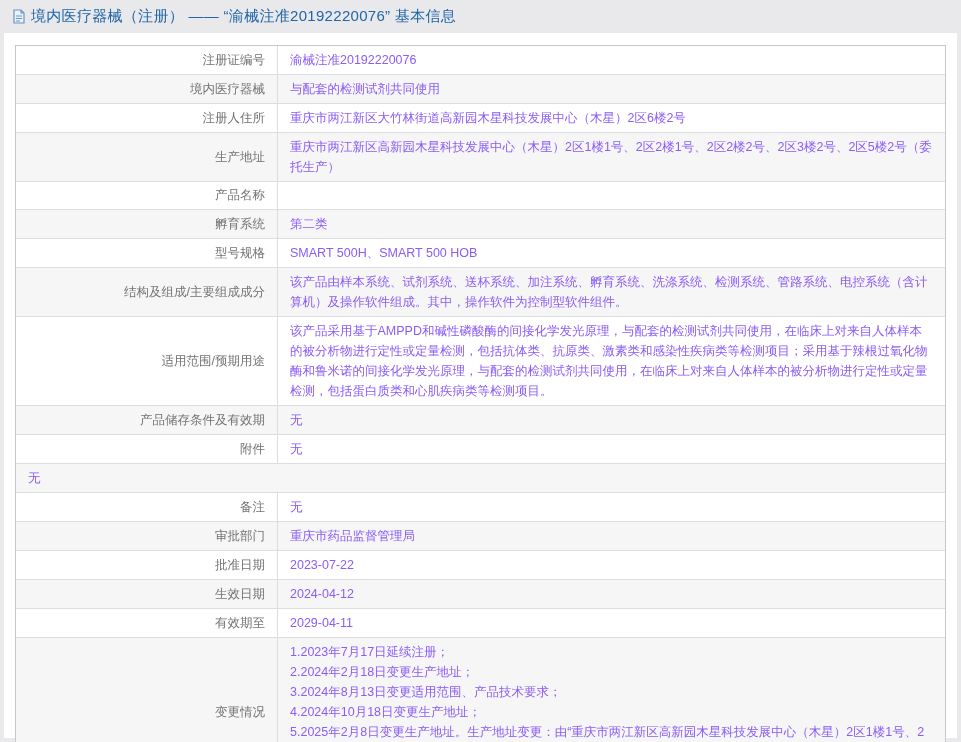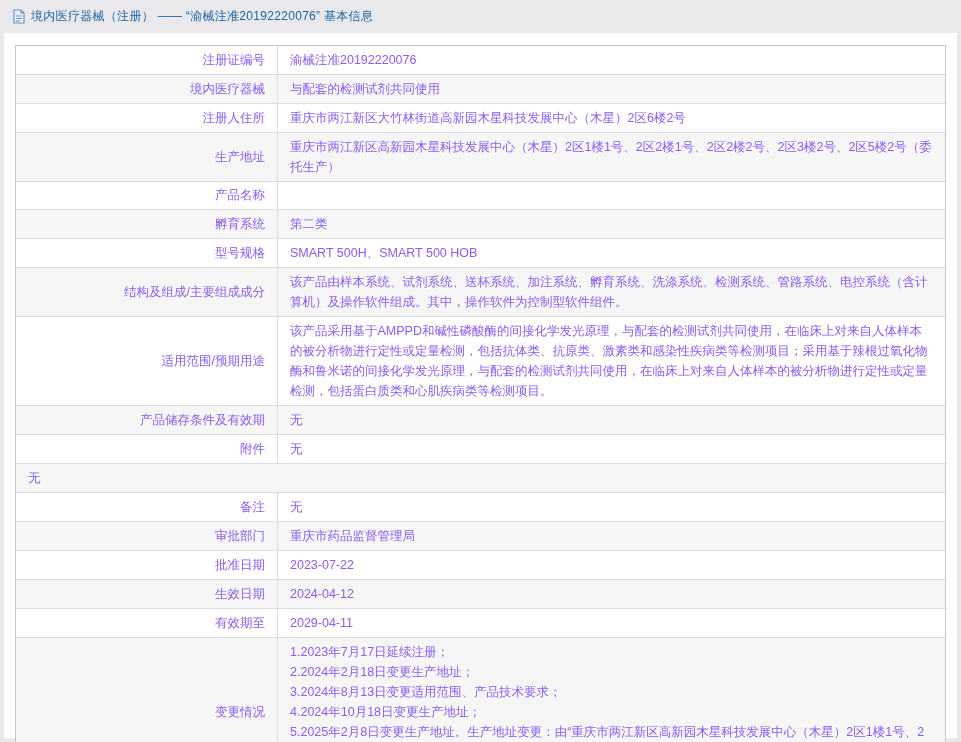--- a/index.html
+++ b/index.html
@@ -8,40 +8,40 @@
     background:#dcdbdf;
     font-family:"Liberation Sans","DejaVu Sans",sans-serif;
     -webkit-font-smoothing:antialiased;
   }
   .page{position:relative;width:961px;height:742px;background:#e9e8eb;overflow:hidden;}
   .header-bar{
     height:33px;display:flex;align-items:center;
     padding-left:12px;background:#e9e8eb;
   }
   .doc-icon{flex:0 0 auto;margin-right:5px;display:inline-flex;}
-  .page-title{font-size:12px;color:#2066a8;letter-spacing:.3px;}
+  .page-title{font-size:15px;color:#2066a8;letter-spacing:.3px;}
   .panel{
     position:absolute;left:4px;right:4px;top:33px;bottom:4px;
     background:#ffffff;
   }
   .info-table{
     margin:12px 11px;border:1px solid #c6c6cb;
   }
   .row{display:flex;border-top:1px solid #dddddd;}
   .row:first-child{border-top:none;}
   .row:nth-child(odd){background:#ffffff;}
   .row:nth-child(even){background:#f6f6f6;}
   .label-cell{
     flex:0 0 262px;width:262px;box-sizing:border-box;
     border-right:1px solid #dddddd;
     display:flex;align-items:center;justify-content:flex-end;
     text-align:right;
     padding:4px 12px 4px 8px;
     min-height:27px;
-    color:#8b5cf6;font-size:12.5px;line-height:19px;
+    color:#737373;font-size:12.5px;line-height:19px;
   }
   .value-cell{
     flex:1 1 auto;box-sizing:border-box;
     display:flex;align-items:center;
     padding:4px 12px;
     min-height:27px;
     color:#8b5cf6;font-size:12.5px;line-height:20px;
   }
   .multiline{white-space:pre-line;}
 </style>

